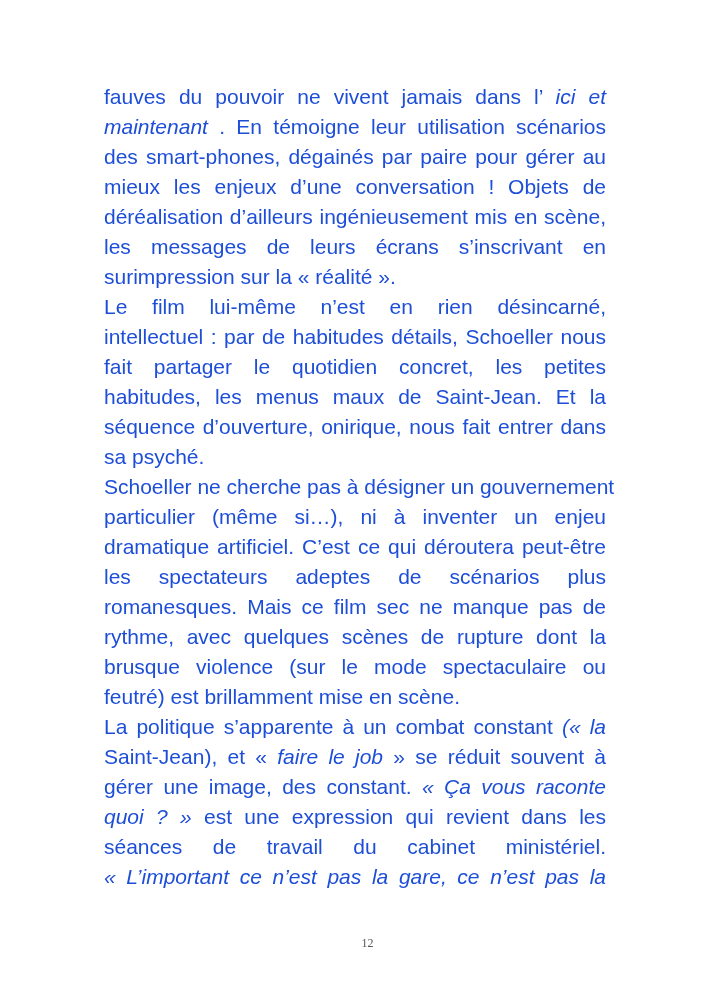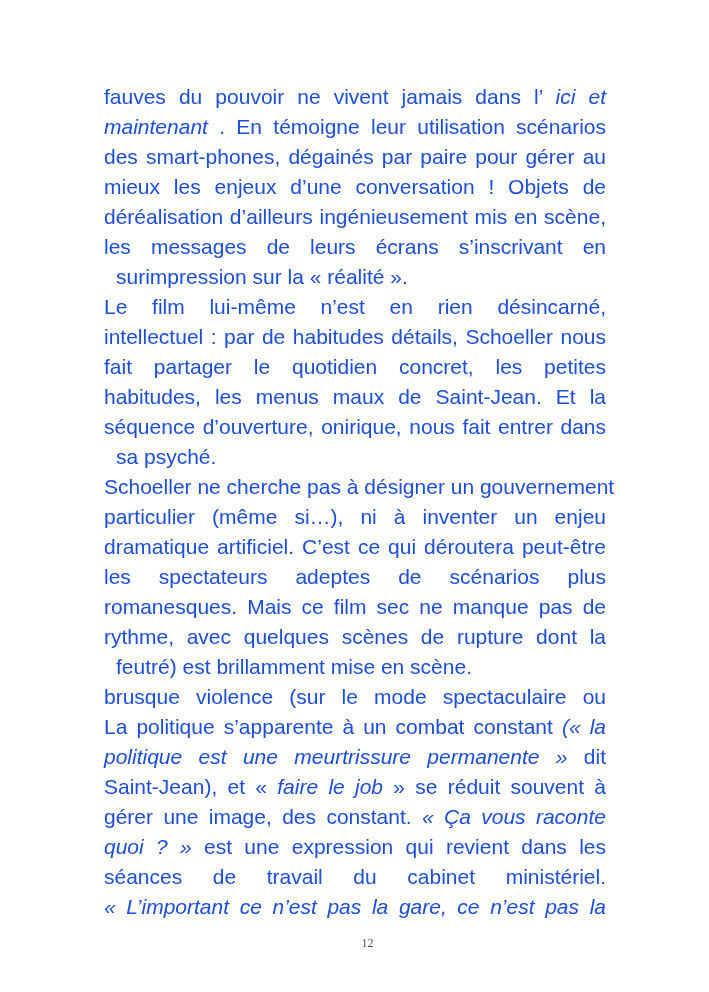--- a/index.html
+++ b/index.html
@@ -13,21 +13,21 @@
     font-size: 21px;
     color: #1d4ed8;
   }
   .line {
     height: 30px;
     line-height: 30px;
     white-space: nowrap;
     text-align: justify;
     text-align-last: justify;
   }
-  .line.last { text-align-last: left; margin-left: 12px; }
+  .line.last { text-align-last: left; }
   .line i { font-style: italic; }
   .page-number {
     position: absolute;
     left: 0; width: 709px;
     top: 936px;
     text-align: center;
     font-family: "Liberation Serif", "DejaVu Serif", serif;
     font-size: 12px;
     color: #555555;
     padding-left: 13px;
@@ -49,23 +49,22 @@
     <div class="line"><span>fait partager le quotidien concret, les petites</span></div>
     <div class="line"><span>habitudes, les menus maux de Saint-Jean. Et la</span></div>
     <div class="line"><span>séquence d’ouverture, onirique, nous fait entrer dans</span></div>
     <div class="line last"><span>sa psyché.</span></div>
     <div class="line"><span>Schoeller ne cherche pas à désigner un gouvernement</span></div>
     <div class="line"><span>particulier (même si…), ni à inventer un enjeu</span></div>
     <div class="line"><span>dramatique artificiel. C’est ce qui déroutera peut-être</span></div>
     <div class="line"><span>les spectateurs adeptes de scénarios plus</span></div>
     <div class="line"><span>romanesques. Mais ce film sec ne manque pas de</span></div>
     <div class="line"><span>rythme, avec quelques scènes de rupture dont la</span></div>
+    <div class="line"><span>brusque violence (sur le mode spectaculaire ou</span></div>
     <div class="line last"><span>feutré) est brillamment mise en scène.</span></div>
-    <div class="line"><span>brusque violence (sur le mode spectaculaire ou</span></div>
     <div class="line"><span>La politique s’apparente à un combat constant  </span><i>(« la</i></div>
-    <div class="line"><i>politique est une meurtrissure permanente »</i><span> dit</span></div>
     <div class="line"><span>Saint-Jean), et « </span><i>faire le job</i><span> » se réduit souvent à</span></div>
     <div class="line"><span>gérer une image, des constant.  </span><i>« Ça vous raconte</i></div>
     <div class="line"><i>quoi ? »</i><span> est une expression qui revient dans les</span></div>
     <div class="line"><span>séances de travail du cabinet ministériel.</span></div>
     <div class="line"><i>« L’important ce n’est pas la gare, ce n’est pas la</i></div>
   </div>
 <div class="page-number">12</div>
 
 </body></html>

